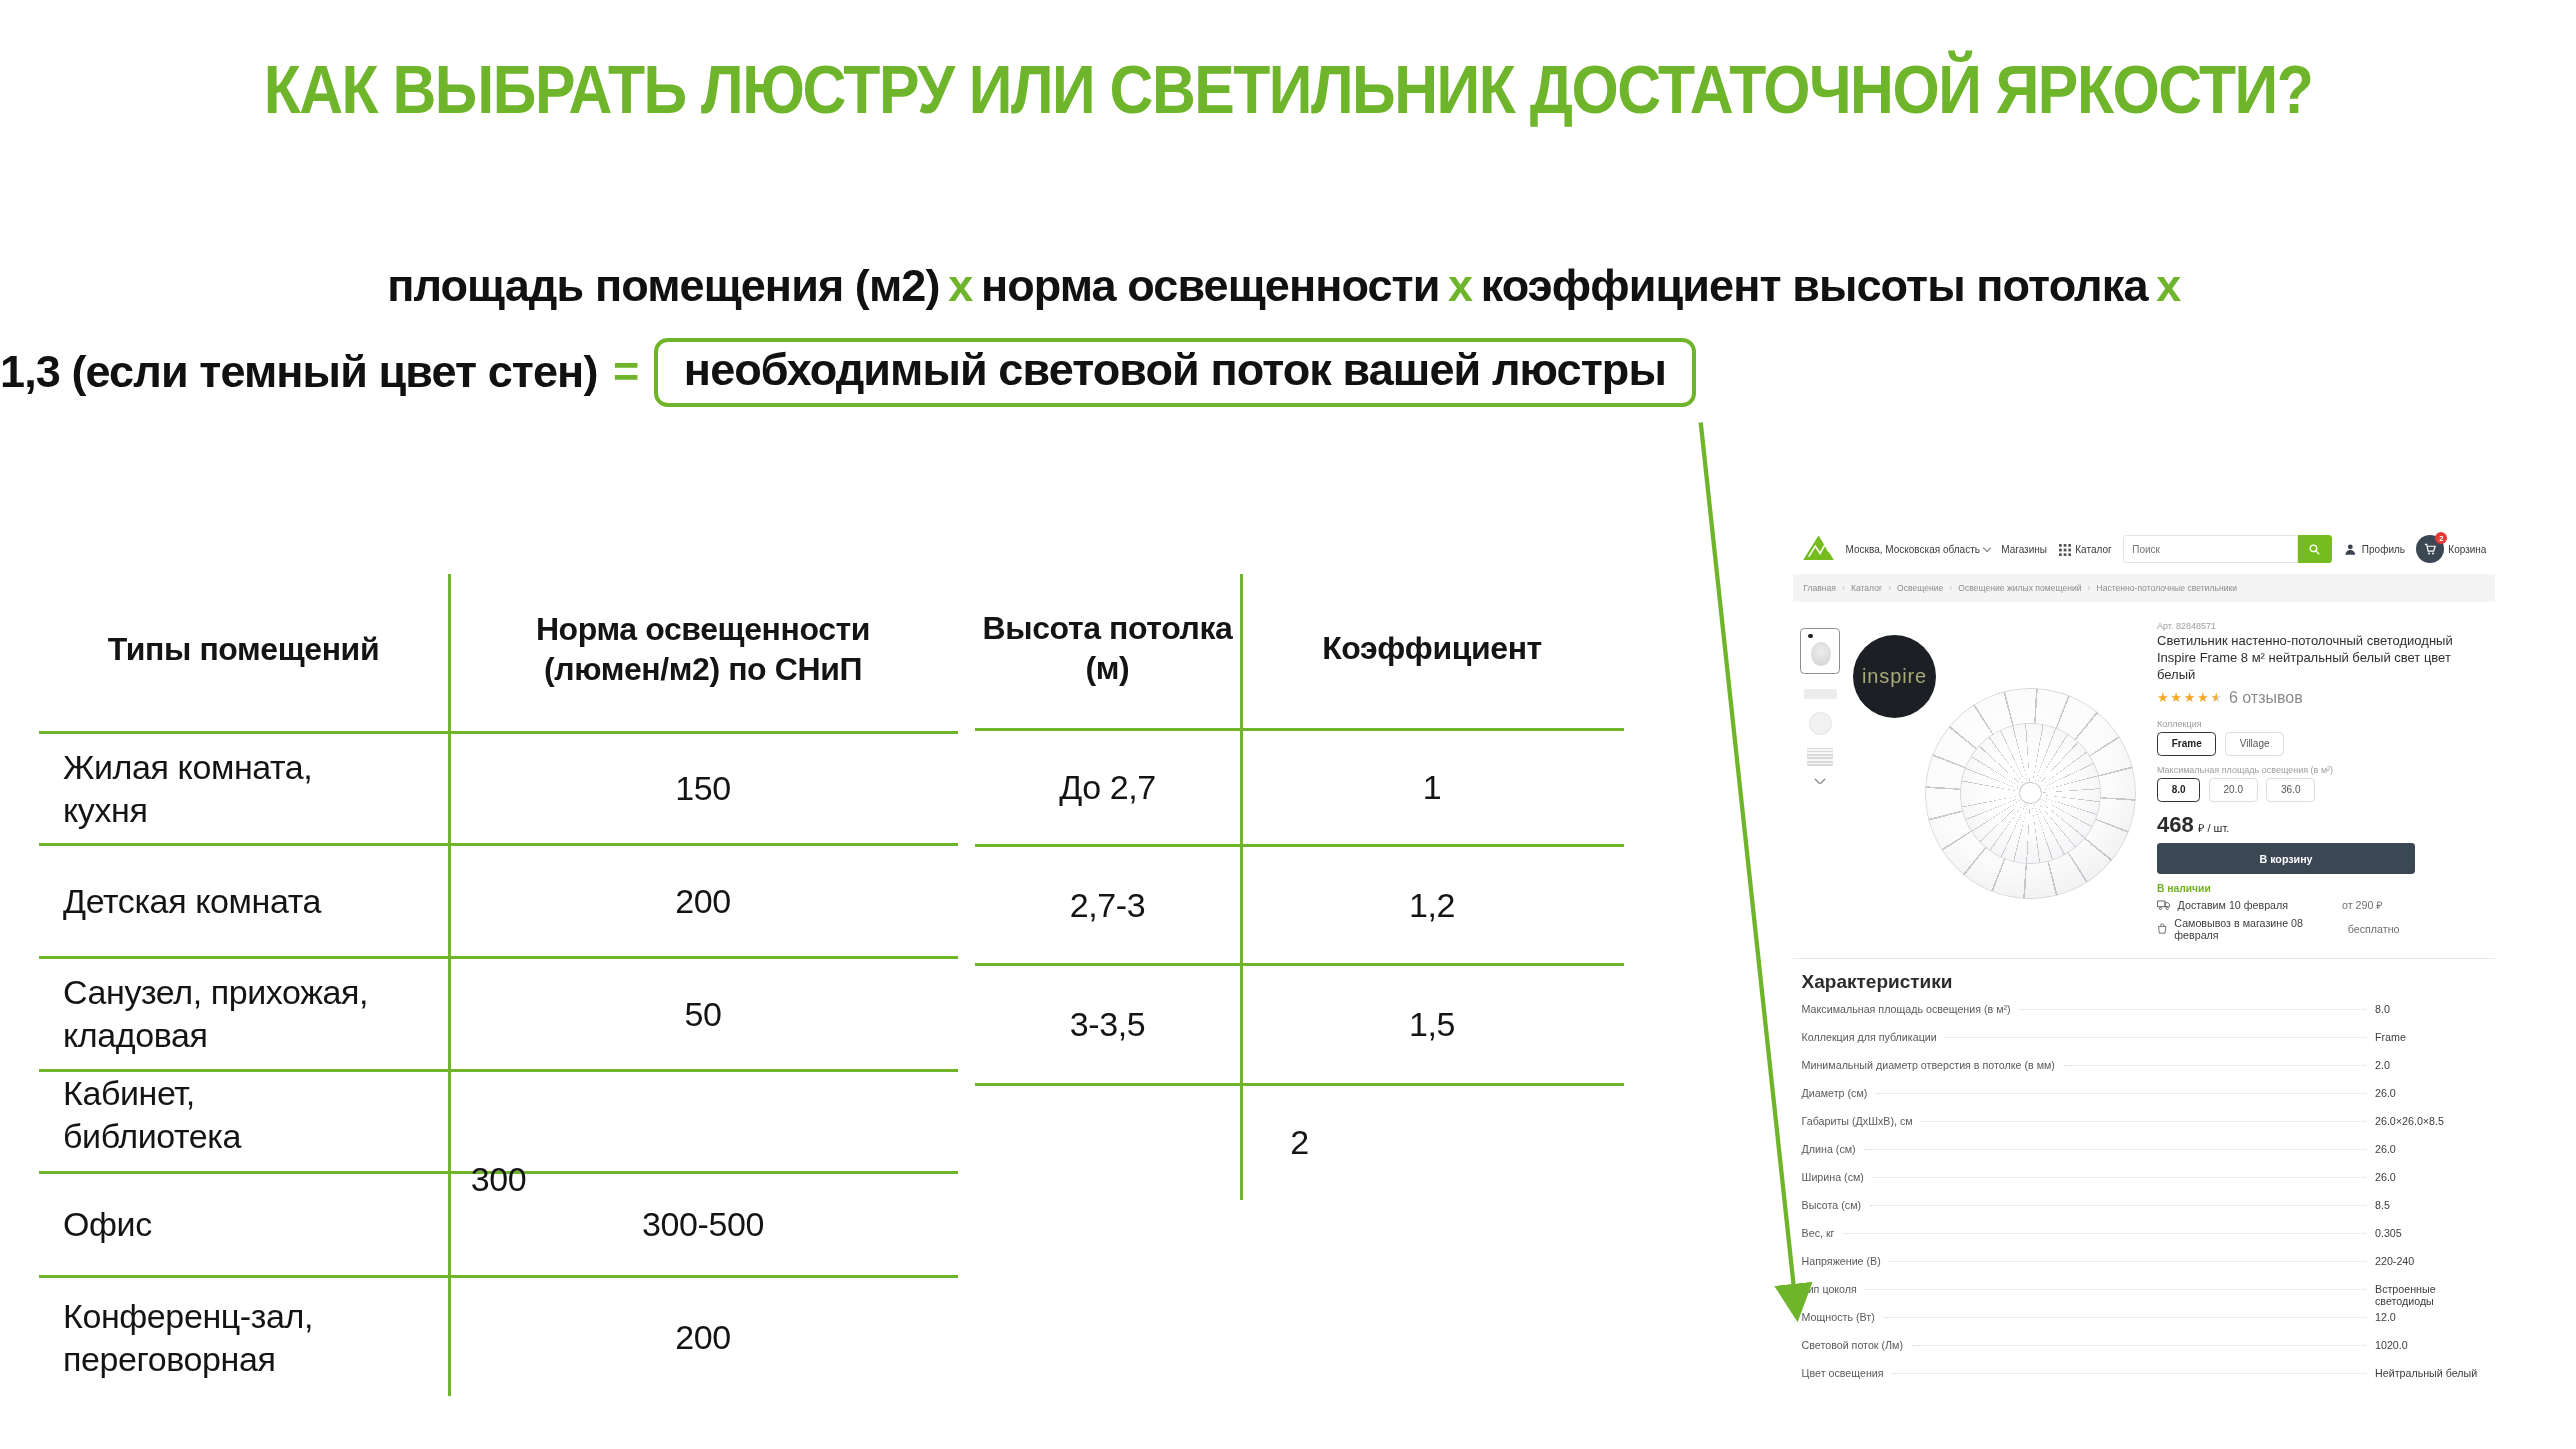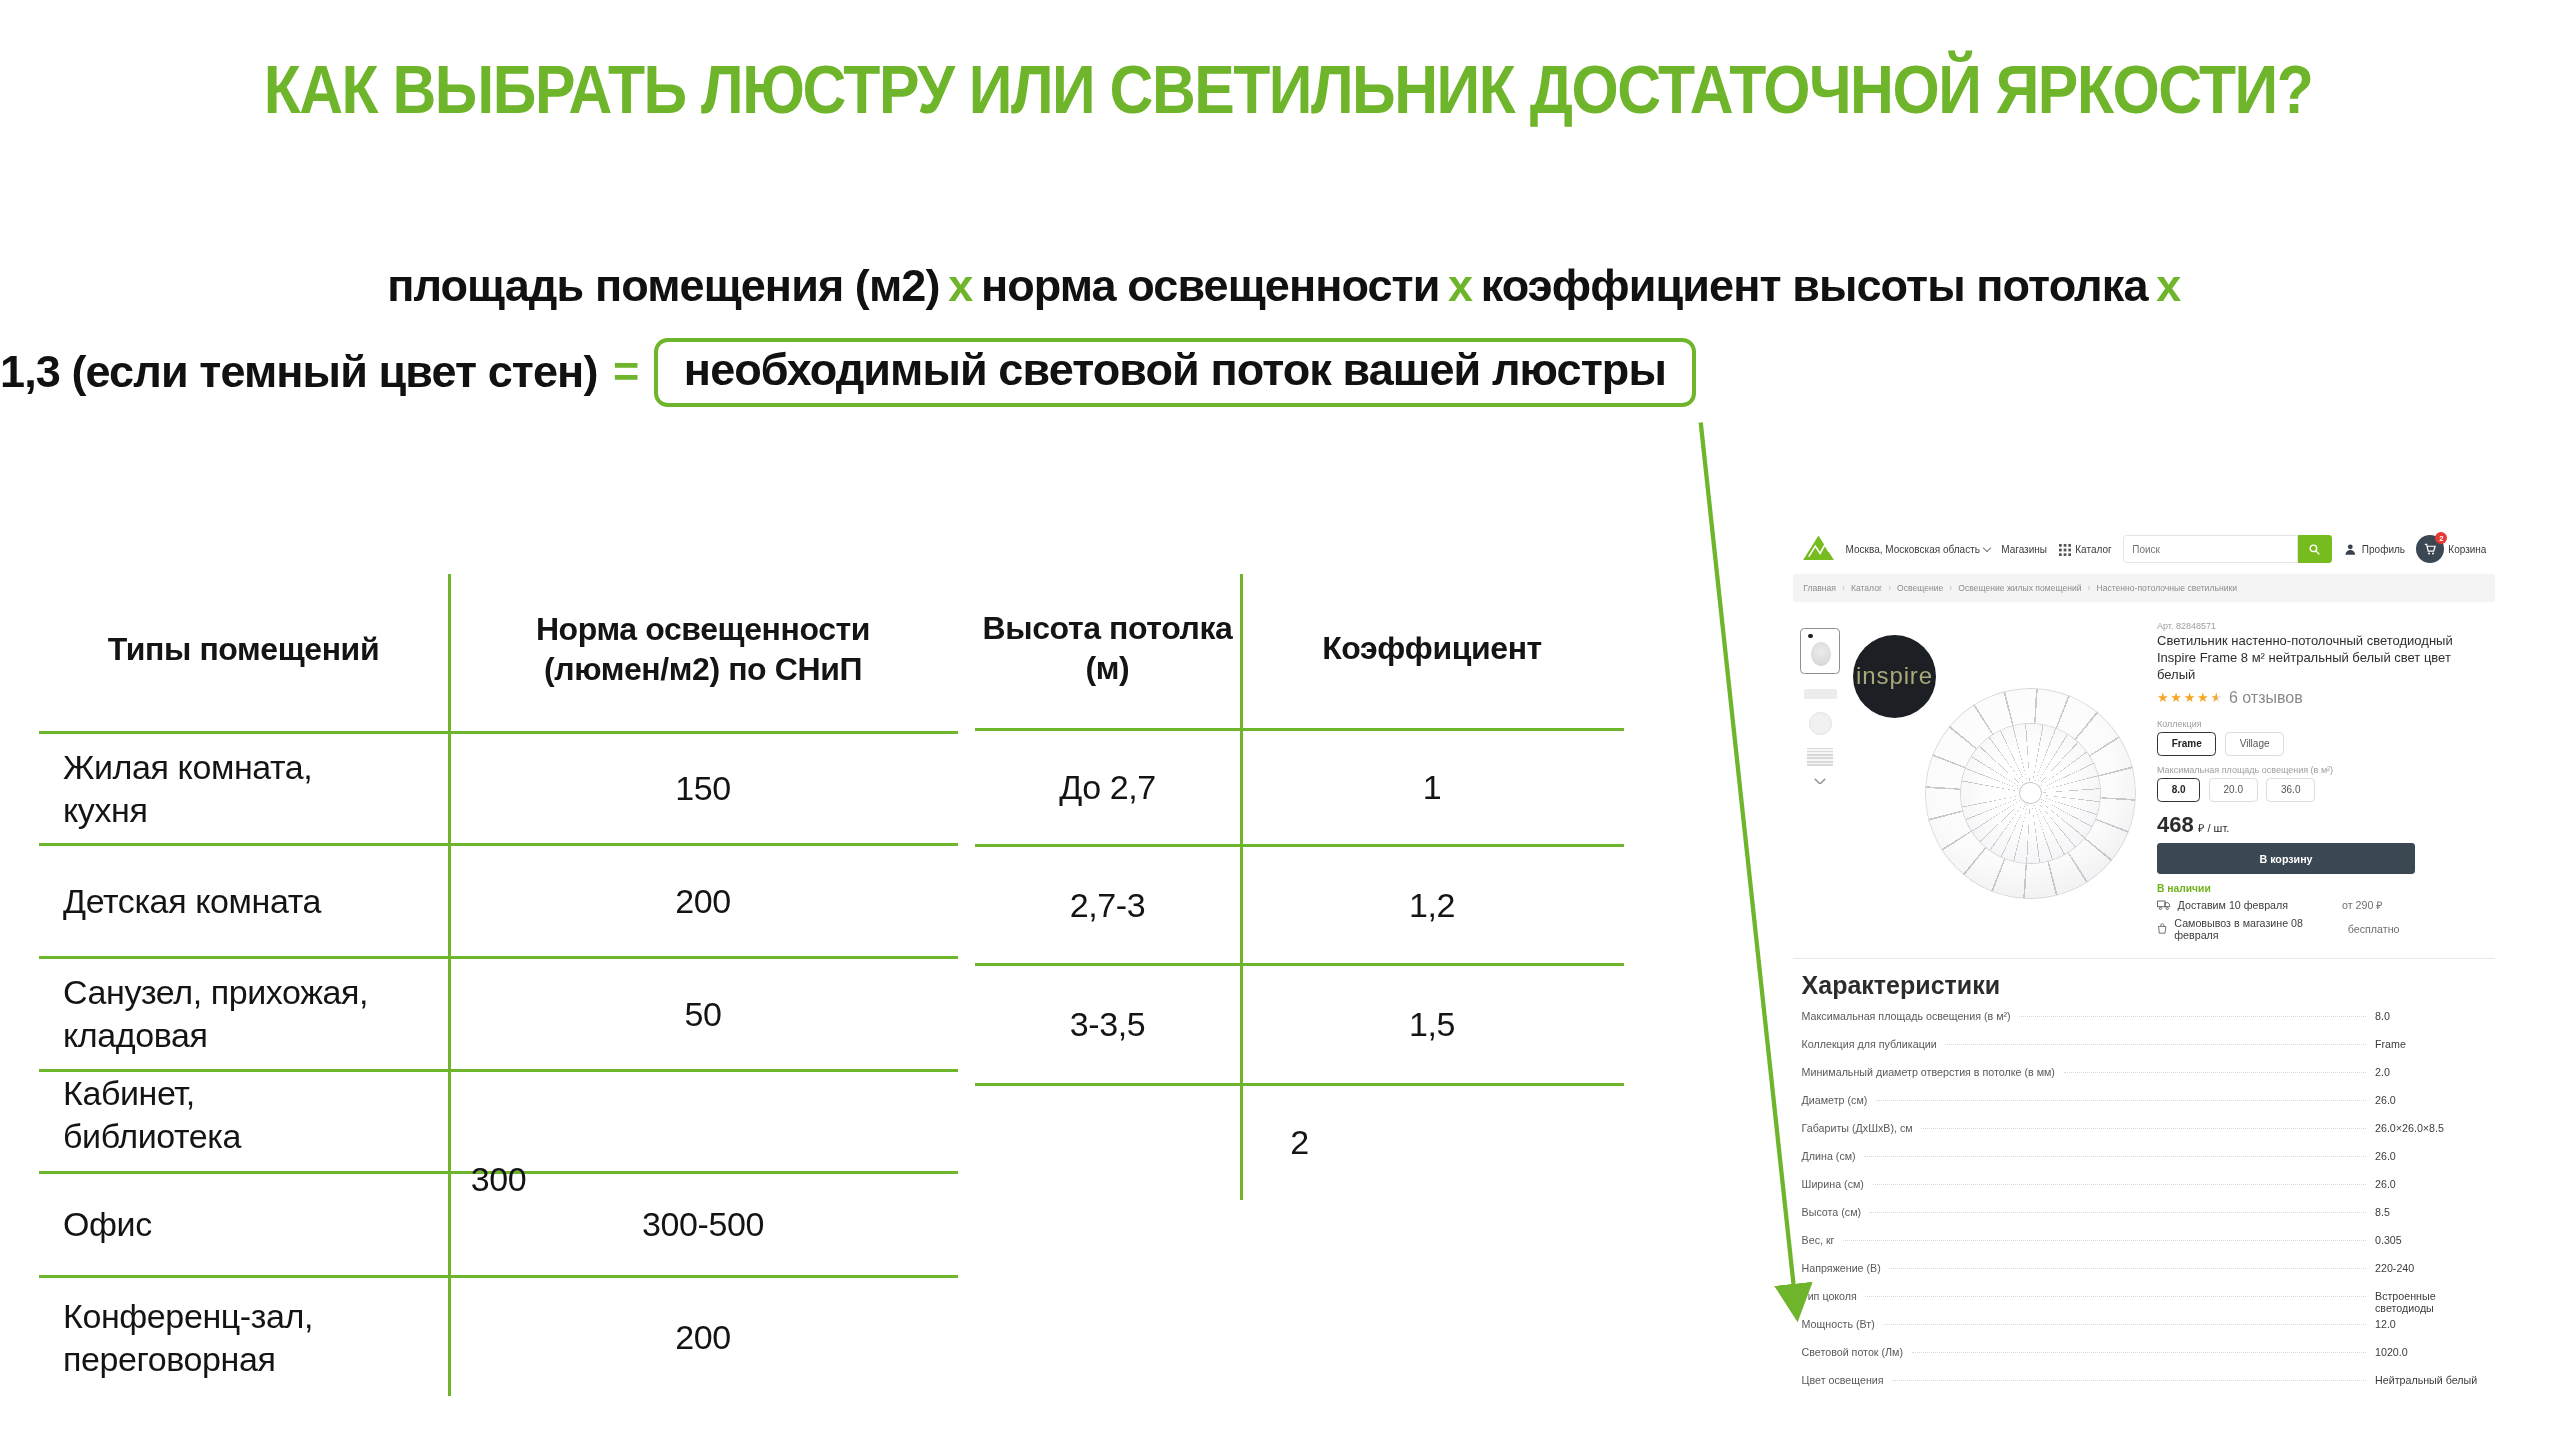--- a/index.html
+++ b/index.html
@@ -65,21 +65,21 @@
 
   .prod{position:relative;height:356px;}
   .thumbs{position:absolute;left:6.9px;top:26px;width:41px;display:flex;flex-direction:column;align-items:center;}
   .thumb1{width:40px;height:46px;border:1.3px solid #8f8f8f;border-radius:4.3px;background:#fff;position:relative;}
   .thumb1::before{content:"";position:absolute;left:6.9px;top:5.2px;width:4.3px;height:4.3px;background:#222;border-radius:50%;}
   .thumb1::after{content:"";position:absolute;left:9.4px;top:13.7px;width:20.6px;height:24px;background:radial-gradient(circle at 50% 40%,#ececec,#d2d2d2);border-radius:50%;}
   .thumb2{width:33px;height:9.4px;background:#ececec;border-radius:2.6px;margin-top:15.5px;}
   .thumb3{width:23px;height:23px;border-radius:50%;background:#f1f1f1;border:0.9px solid #e2e2e2;margin-top:13px;}
   .thumb4{width:26px;height:18px;margin-top:13px;background:repeating-linear-gradient(0deg,#d9d9d9 0 1.7px,#f6f6f6 1.7px 3.4px),repeating-linear-gradient(90deg,#cfcfcf 0 1.7px,transparent 1.7px 4.3px);}
   .thumb-chev{margin-top:12px;}
-  .inspire{position:absolute;left:60px;top:33px;width:83px;height:83px;border-radius:50%;background:#1c2024;color:#a8a878;display:flex;align-items:center;justify-content:center;font-size:24px;letter-spacing:0.9px;}
+  .inspire{position:absolute;left:60px;top:33px;width:83px;height:83px;border-radius:50%;background:#1c2024;color:#a8a878;display:flex;align-items:center;justify-content:center;font-size:20px;letter-spacing:0.9px;}
   .lamp{position:absolute;left:132px;top:86px;width:211px;height:211px;border-radius:50%;
     background:repeating-conic-gradient(from 4deg,transparent 0 17deg,rgba(150,150,158,.5) 17deg 18deg),
       radial-gradient(circle at 45% 40%,#ffffff 0%,#fbfbfc 55%,#ededef 85%,#dfdfe2 100%);
     box-shadow:inset 0 0 0 0.9px #d6d6d9;}
   .lamp::before{content:"";position:absolute;inset:36px;border-radius:50%;
     background:repeating-conic-gradient(from 0deg,transparent 0 10deg,rgba(150,150,158,.5) 10deg 10.8deg),
       radial-gradient(circle at 48% 45%,#ffffff 0 30%,#f6f6f8 70%,#ebebee 100%);
     box-shadow:0 0 0 0.9px #d2d2d5;}
   .lamp::after{content:"";position:absolute;left:50%;top:50%;width:20.6px;height:20.6px;margin:-10.3px;border-radius:50%;background:#fff;box-shadow:0 0 0 0.9px #cbcbce;}
 
@@ -97,21 +97,21 @@
   .chip{display:inline-flex;align-items:center;justify-content:center;height:24px;padding:0 13.7px;border:0.9px solid #dcdcdc;border-radius:4.3px;font-size:10px;color:#555;background:#fff;cursor:pointer;}
   .chip.sel{border:1.7px solid #2f3338;font-weight:700;color:#222;}
   .price-row{display:flex;align-items:baseline;gap:4.3px;margin-bottom:5.2px;}
   .price{font-size:22px;font-weight:700;color:#2b2b2b;}
   .unit{font-size:11px;color:#2b2b2b;}
   .add-btn{width:258px;height:31px;background:var(--btn-dark);color:#fff;border:none;border-radius:3.4px;font-size:10.7px;font-weight:700;font-family:"Liberation Sans",sans-serif;margin-bottom:8.6px;cursor:pointer;}
   .stock{font-size:10.3px;font-weight:700;color:#71b21c;margin-bottom:3.4px;}
   .d-row{display:flex;align-items:center;gap:6.9px;width:292px;font-size:10.7px;color:#3e3e3e;margin-top:4.3px;}
   .d-value{margin-left:auto;width:107px;color:#6f6f6f;}
   .divider{height:0.9px;background:#e8e8e8;}
-  .specs-title{font-size:25px;font-weight:700;color:#2c2c2c;margin:12px 0 10.3px 8.6px;}
+  .specs-title{font-size:19px;font-weight:700;color:#2c2c2c;margin:12px 0 10.3px 8.6px;}
   .specs{padding-left:8.6px;}
   .spec-row{display:flex;align-items:baseline;height:28px;font-size:10.7px;}
   .spec-label{color:#5a5a5a;white-space:nowrap;}
   .spec-leader{flex:1;border-bottom:0.9px dotted #d8d8d8;margin:0 8.6px;position:relative;top:-2.6px;}
   .spec-value{width:120px;color:#3c3c3c;}
 </style>
 </head>
 <body>
 
 <div class="canvas">

